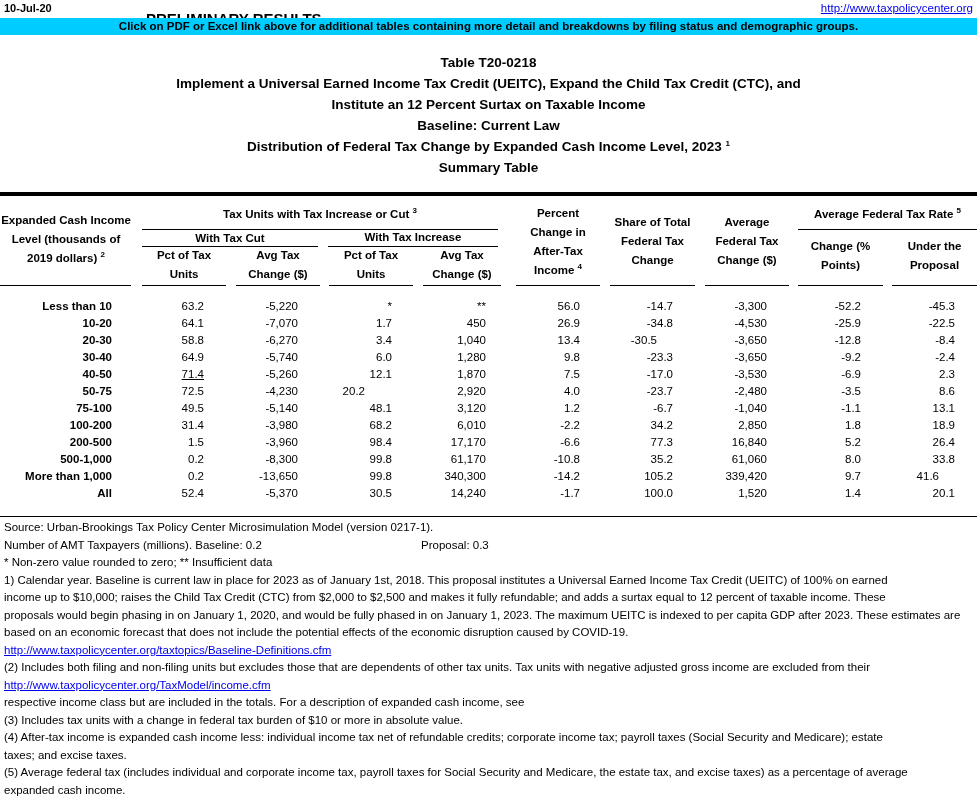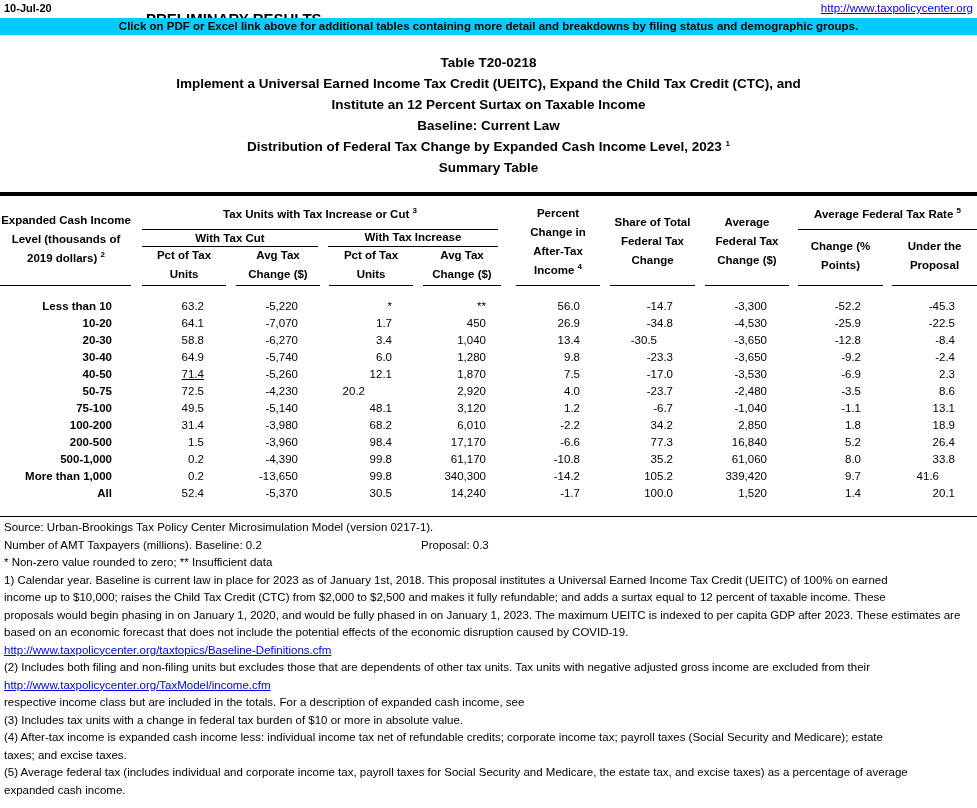--- a/index.html
+++ b/index.html
@@ -234,21 +234,21 @@
       <span class="cell" style="right: 491px;">17,170</span>
       <span class="cell" style="right: 397px;">-6.6</span>
       <span class="cell" style="right: 304px;">77.3</span>
       <span class="cell" style="right: 210px;">16,840</span>
       <span class="cell" style="right: 116px;">5.2</span>
       <span class="cell" style="right: 22px;">26.4</span>
     </div>
     <div class="row" style="top: 451px;">
       <span class="cell c0">500-1,000</span>
       <span class="cell" style="right: 773px;">0.2</span>
-      <span class="cell" style="right: 679px;">-4,390</span>
+      <span class="cell" style="right: 679px;">-8,300</span>
       <span class="cell" style="right: 585px;">99.8</span>
       <span class="cell" style="right: 491px;">61,170</span>
       <span class="cell" style="right: 397px;">-10.8</span>
       <span class="cell" style="right: 304px;">35.2</span>
       <span class="cell" style="right: 210px;">61,060</span>
       <span class="cell" style="right: 116px;">8.0</span>
       <span class="cell" style="right: 22px;">33.8</span>
     </div>
     <div class="row" style="top: 468px;">
       <span class="cell c0">More than 1,000</span>

